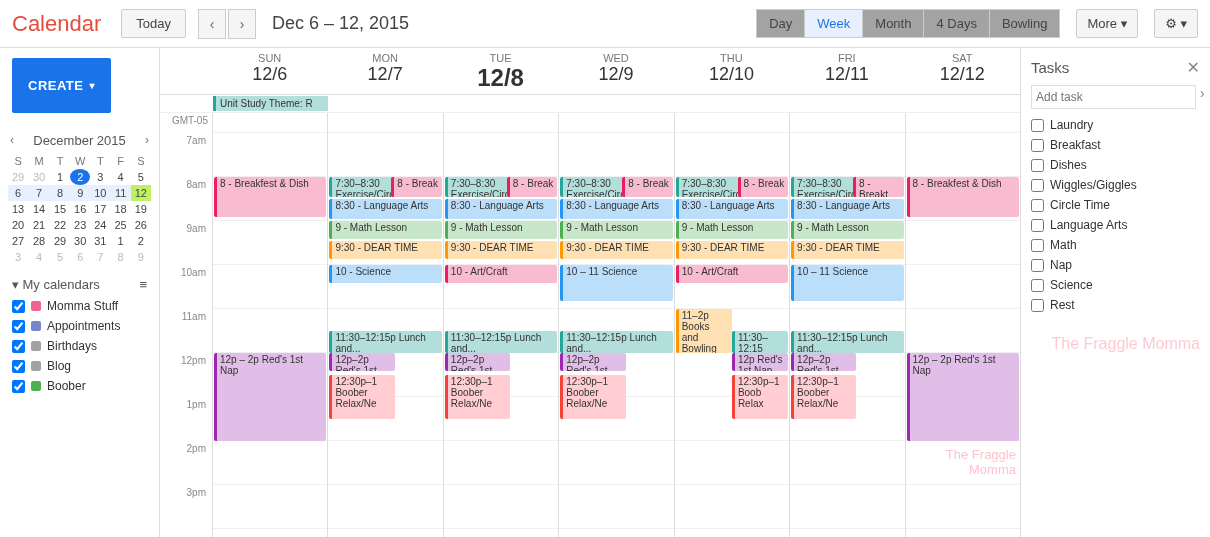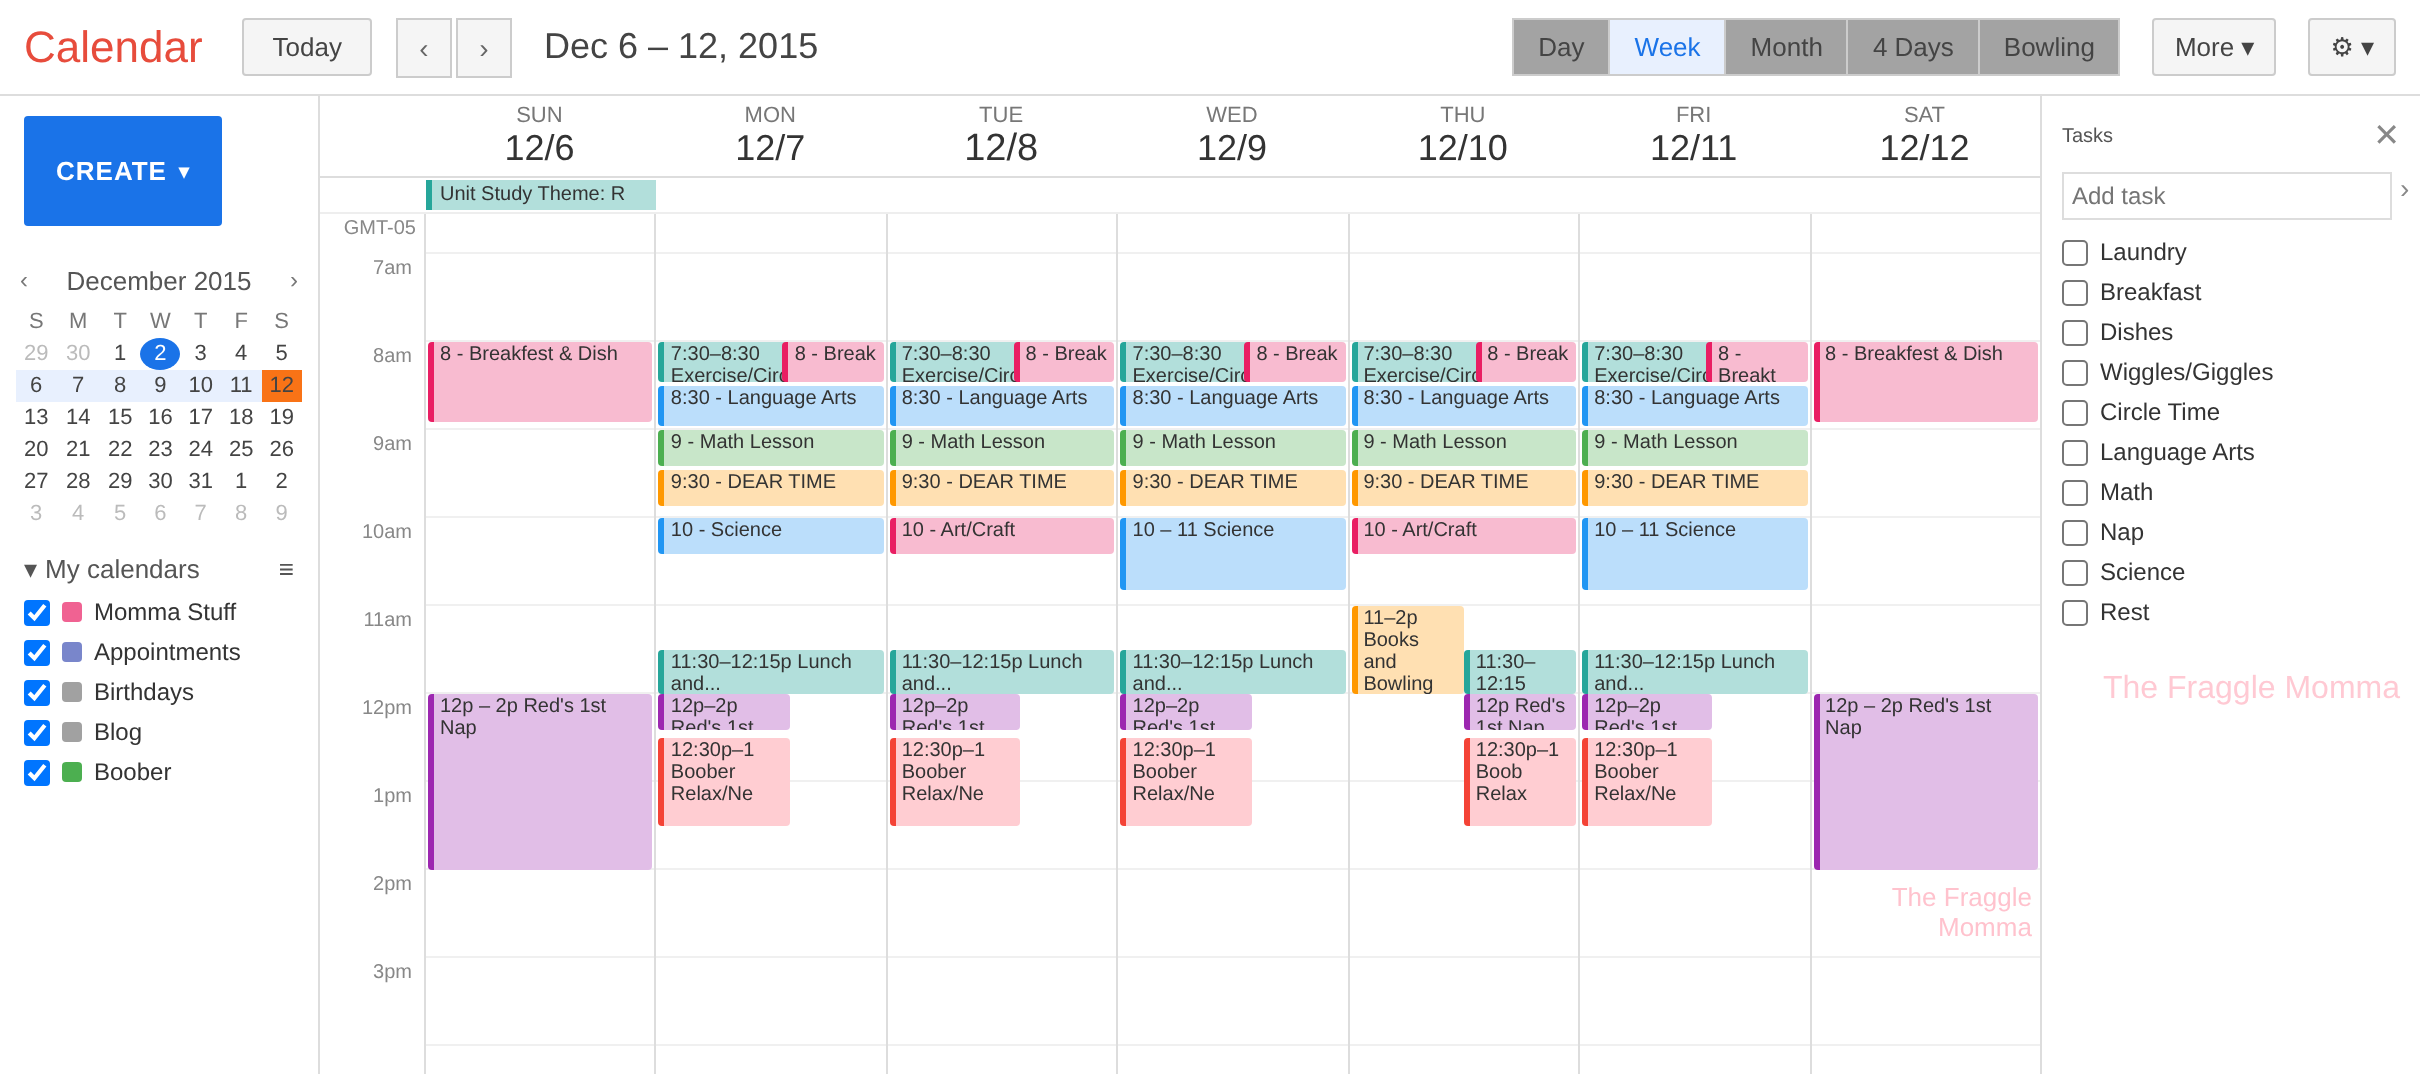--- a/index.html
+++ b/index.html
@@ -87,21 +87,21 @@
     .event-green { background: #c8e6c9; border-left-color: #4caf50; color: #333; }
     .event-red { background: #ffcdd2; border-left-color: #f44336; color: #333; }
     .event-orange { background: #ffe0b2; border-left-color: #ff9800; color: #333; }
 
     
     .tasks-panel {
       width: 190px; min-width: 190px; border-left: 1px solid #ddd;
       padding: 10px; overflow-y: auto;
     }
     .tasks-header { display: flex; align-items: center; justify-content: space-between; margin-bottom: 8px; }
-    .tasks-title { font-size: 10px; color: #555; font-weight: 300; }
+    .tasks-title { font-size: 15px; color: #555; font-weight: 300; }
     .tasks-close { background: none; border: none; cursor: pointer; font-size: 16px; color: #888; }
     .task-add-row { display: flex; align-items: flex-start; justify-content: space-between; margin-bottom: 6px; }
     .task-add-input { border: 1px solid #ddd; flex: 1; padding: 4px; font-size: 12px; }
     .task-arrow { color: #888; font-size: 14px; cursor: pointer; margin-left: 4px; }
     .task-item { display: flex; align-items: center; gap: 6px; padding: 3px 0; font-size: 12px; }
     .task-item input[type=checkbox] { cursor: pointer; }
     .watermark { color: #ffb3c1; font-size: 16px; font-weight: 300; text-align: right; margin-top: 20px; opacity: 0.7; }
   </style>
 </head>
 <body>
@@ -161,21 +161,21 @@
               <td>4</td>
               <td>5</td>
             </tr>
             <tr>
               <td style="background: rgb(232, 240, 254);">6</td>
               <td style="background: rgb(232, 240, 254);">7</td>
               <td style="background: rgb(232, 240, 254);">8</td>
               <td style="background: rgb(232, 240, 254);">9</td>
               <td style="background: rgb(232, 240, 254);">10</td>
               <td style="background: rgb(232, 240, 254);">11</td>
-              <td style="background: #f97316;">12</td>
+              <td style="background: #bef264;">12</td>
             </tr>
             <tr>
               <td>13</td>
               <td>14</td>
               <td>15</td>
               <td>16</td>
               <td>17</td>
               <td>18</td>
               <td>19</td>
             </tr>
@@ -250,21 +250,21 @@
       <div style="flex:1;text-align:center;padding:4px 0 2px;font-size:11px;color:#777;">
         <span>SUN</span><br>
         <span style="font-size:18px;font-weight:300;color:#333;">12/6</span>
       </div>
       <div style="flex:1;text-align:center;padding:4px 0 2px;font-size:11px;color:#777;">
         <span>MON</span><br>
         <span style="font-size:18px;font-weight:300;color:#333;">12/7</span>
       </div>
       <div style="flex:1;text-align:center;padding:4px 0 2px;font-size:11px;color:#777;">
         <span>TUE</span><br>
-        <span style="font-size:19px;font-weight:400;color:#333;">12/8</span>
+        <span style="font-size:24px;font-weight:700;color:#333;">12/8</span>
       </div>
       <div style="flex:1;text-align:center;padding:4px 0 2px;font-size:11px;color:#777;">
         <span>WED</span><br>
         <span style="font-size:18px;font-weight:300;color:#333;">12/9</span>
       </div>
       <div style="flex:1;text-align:center;padding:4px 0 2px;font-size:11px;color:#777;">
         <span>THU</span><br>
         <span style="font-size:18px;font-weight:300;color:#333;">12/10</span>
       </div>
       <div style="flex:1;text-align:center;padding:4px 0 2px;font-size:11px;color:#777;">

